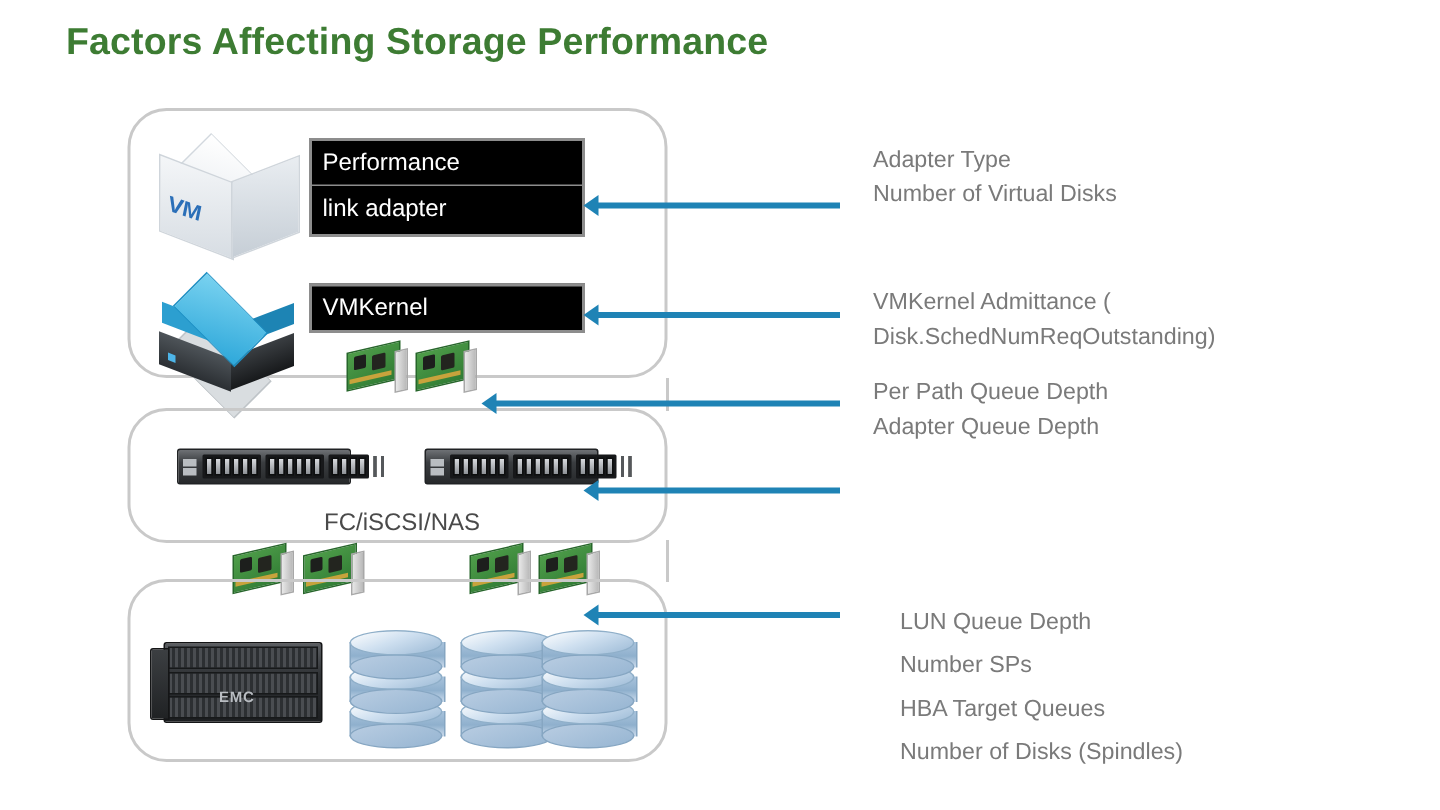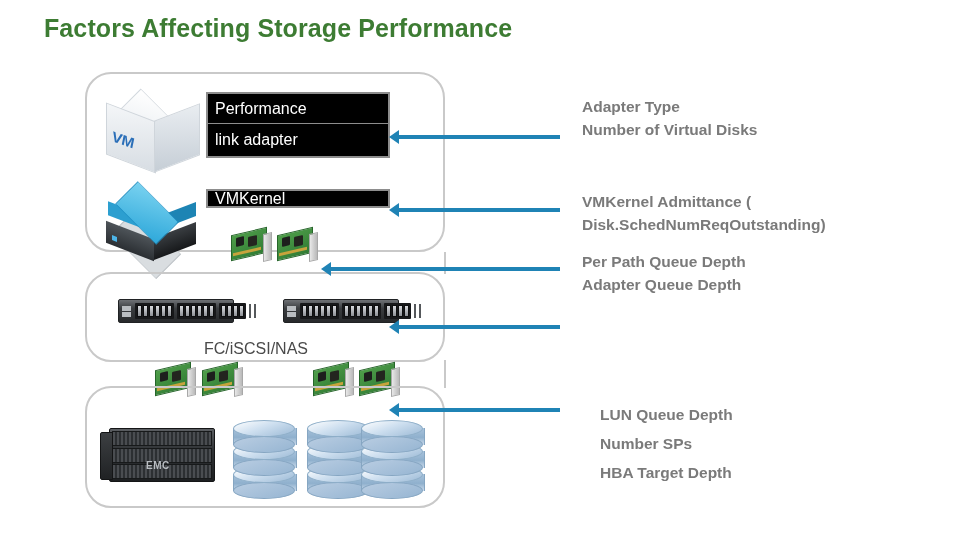--- a/index.html
+++ b/index.html
@@ -40,25 +40,25 @@
     border:2px solid #8d8d8d;
     box-sizing:border-box;
     color:#ffffff;
     font-size:16px;
     display:flex;align-items:center;
     padding-left:7px;
     white-space:nowrap;
   }
   #lbl-application{left:206px;top:92px;width:184px;height:32px;border-bottom:1px solid #8d8d8d;}
   #lbl-vscsi{left:206px;top:124px;width:184px;height:34px;border-top:none;}
-  #lbl-vmkernel{left:206px;top:189px;width:184px;height:19px;}
+  #lbl-vmkernel{left:206px;top:189px;width:184px;height:33px;}
 
   
   .fabric-caption{
-    position:absolute;left:204px;top:340px;
+    position:absolute;left:216px;top:340px;
     font-size:16px;color:#4a4a4a;
     white-space:nowrap;
   }
 
   
   .arrow{position:absolute;height:4px;background:#1f83b5;}
   .arrow::before{
     content:"";position:absolute;left:-9px;top:-5px;
     width:0;height:0;
     border-top:7px solid transparent;
@@ -76,21 +76,20 @@
   #conn-1{left:444px;top:252px;width:2px;height:22px;}
   #conn-2{left:444px;top:360px;width:2px;height:28px;}
 
   
   .note{
     position:absolute;
     color:#7a7a7a;
     font-size:15.5px;
     line-height:23px;
     white-space:nowrap;
-    font-weight:bold;
   }
   #note-adapter {left:582px;top:95px;}
   #note-vmkernel{left:582px;top:190px;}
   #note-path    {left:582px;top:250px;}
   #note-network {left:582px;top:312px;}
   #note-lun     {left:600px;top:400px;line-height:29px;}
 
   
 
   
@@ -458,16 +457,17 @@
 
   <div class="note" id="note-vmkernel">
     <div>VMKernel Admittance (</div>
     <div>Disk.SchedNumReqOutstanding)</div>
   </div>
 
 
   <div class="note" id="note-lun">
     <div>LUN Queue Depth</div>
     <div>Number SPs</div>
-    <div>HBA Target Depth</div>
+    <div>HBA Target Queues</div>
+    <div>Number of Disks (Spindles)</div>
   </div>
 
 </div>
 
 </body></html>

